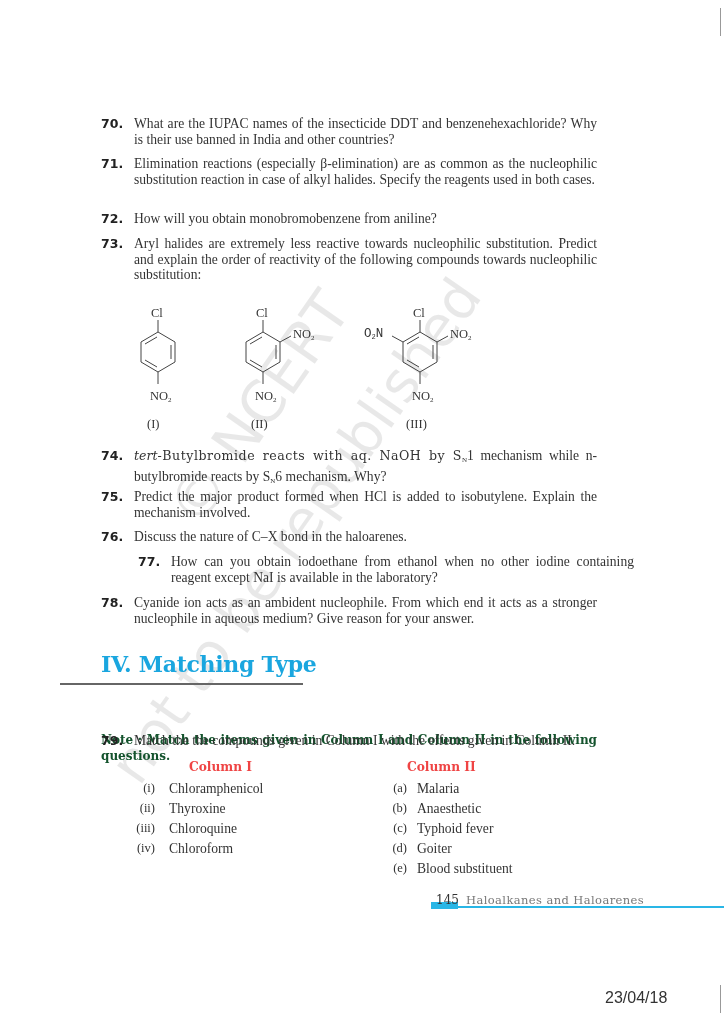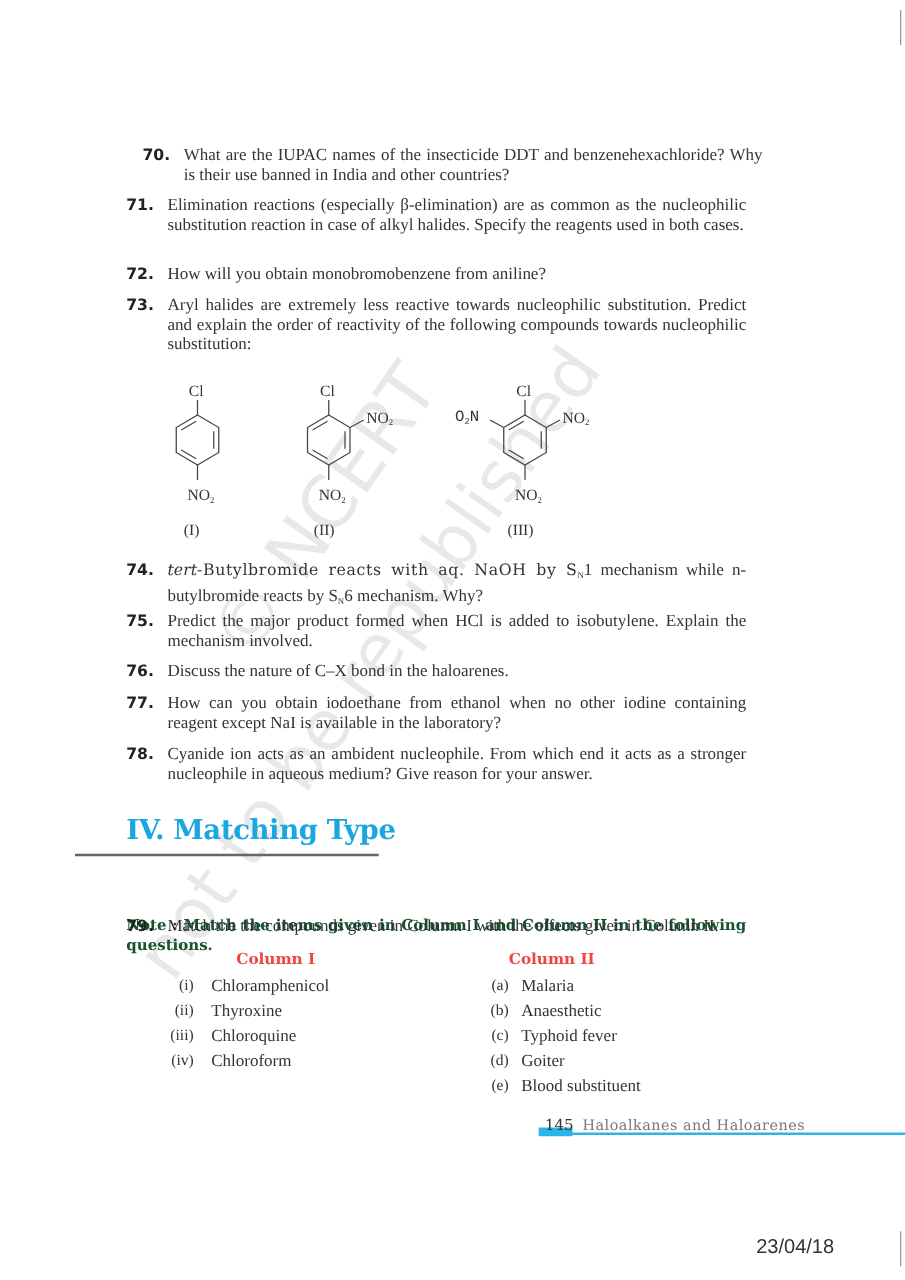--- a/index.html
+++ b/index.html
@@ -37,21 +37,21 @@
         transform-origin:left bottom; white-space:nowrap; pointer-events:none; }
 </style>
 </head>
 <body>
 
 <div class="wm" style="left:210px; top:470px; font-size:58px; transform:rotate(-55deg);">© NCERT</div>
 <div class="wm" style="left:150px; top:730px; font-size:56px; transform:rotate(-55deg);">not to be republished</div>
 
 <div class="edge-mark" style="top:8px; height:28px;"></div>
 
-<div class="q" style="top:116px;margin-left:13px;">
+<div class="q" style="top:116px;">
   <span class="num">70.</span>
   <span class="txt">What are the IUPAC names of the insecticide DDT and benzenehexachloride? Why is their use banned in India and other countries?</span>
 </div>
 
 <div class="q" style="top:156px;">
   <span class="num">71.</span>
   <span class="txt">Elimination reactions (especially β-elimination) are as common as the nucleophilic substitution reaction in case of alkyl halides. Specify the reagents used in both cases.</span>
 </div>
 
 <div class="q" style="top:211px;">
@@ -118,21 +118,21 @@
 <div class="q" style="top:489px;">
   <span class="num">75.</span>
   <span class="txt">Predict the major product formed when HCl is added to isobutylene. Explain the mechanism involved.</span>
 </div>
 
 <div class="q" style="top:529px;">
   <span class="num">76.</span>
   <span class="txt">Discuss the nature of C–X bond in the haloarenes.</span>
 </div>
 
-<div class="q" style="top:554px;">
+<div class="q" style="top:554px;margin-left:37px;">
   <span class="num">77.</span>
   <span class="txt">How can you obtain iodoethane from ethanol when no other iodine containing reagent except NaI is available in the laboratory?</span>
 </div>
 
 <div class="q" style="top:595px;">
   <span class="num">78.</span>
   <span class="txt">Cyanide ion acts as an ambident nucleophile. From which end it acts as a stronger nucleophile in aqueous medium? Give reason for your answer.</span>
 </div>
 
 <div class="heading">IV. Matching Type</div>

